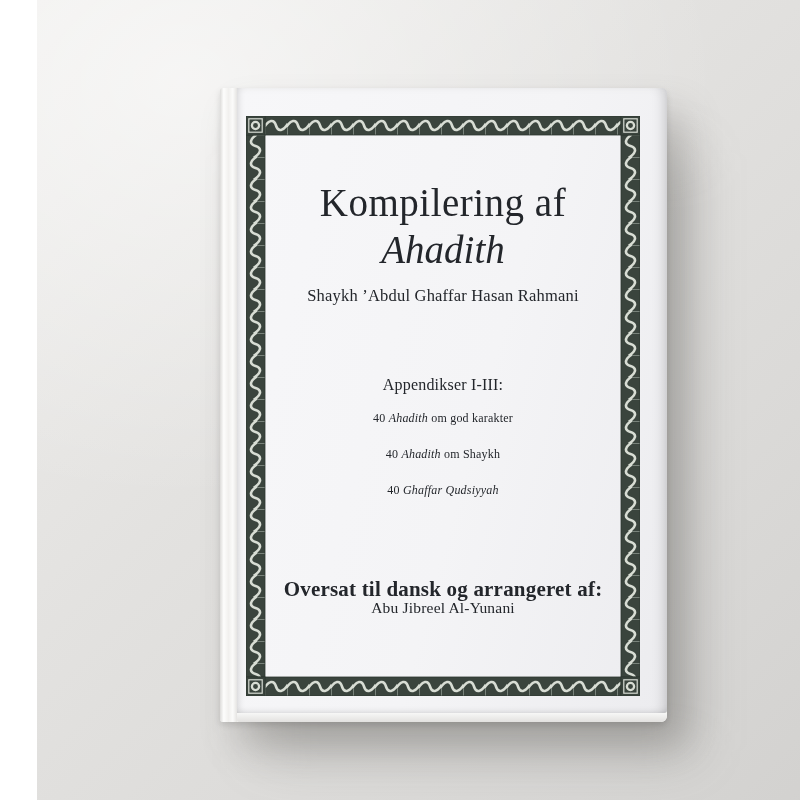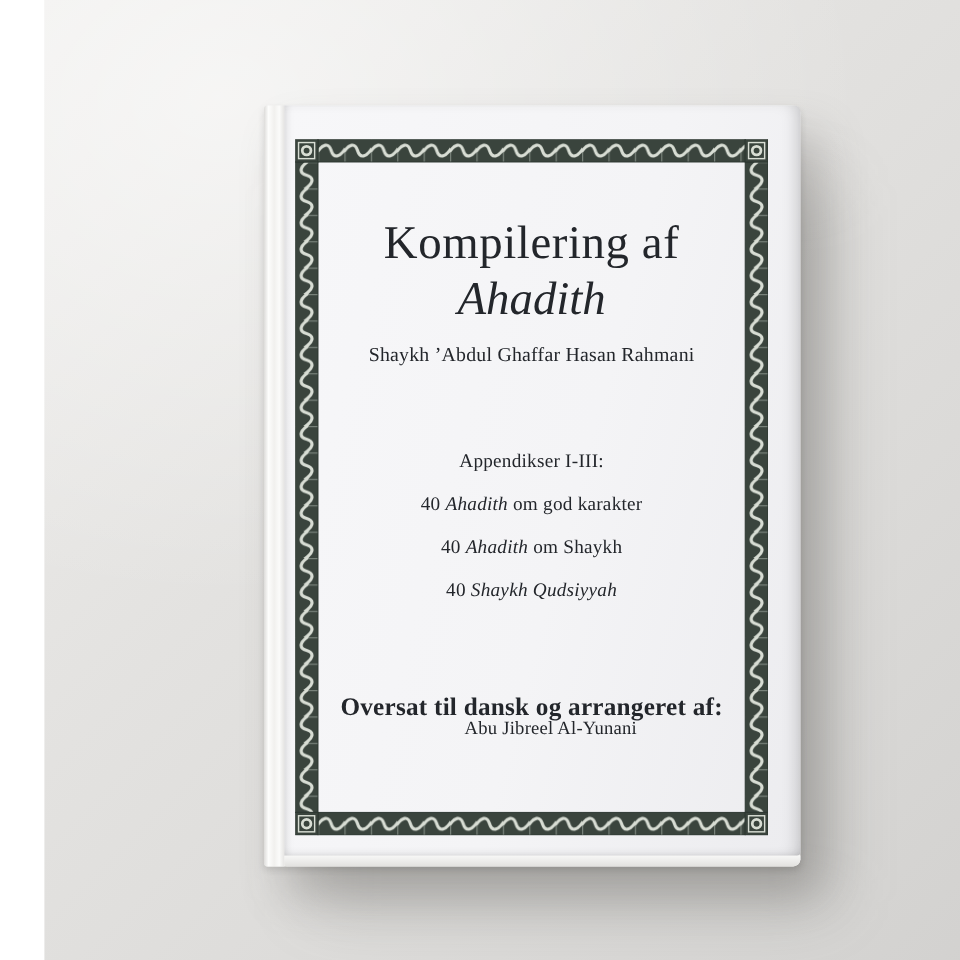--- a/index.html
+++ b/index.html
@@ -97,24 +97,24 @@
   }
   .content > div { position: absolute; left: 0; width: 100%; line-height: 1.2; }
 
   .title-line1 { top: 92px;  font-size: 39px; letter-spacing: 0.5px; }
   .title-line2 { top: 139px; font-size: 39px; font-style: italic; }
   .author      { top: 198px; font-size: 16.5px; letter-spacing: 0.2px; text-align: center; }
   .appendix-heading { top: 287px; font-size: 16px; font-weight: 400; letter-spacing: 0.2px; }
   .appendix-1  { top: 323px; }
   .appendix-2  { top: 359px; }
   .appendix-3  { top: 395px; }
-  .appendix-line { font-size: 16px; letter-spacing: 0.2px; }
+  .appendix-line { font-size: 12px; letter-spacing: 0.2px; }
   .appendix-line i { font-style: italic; }
   .translator-heading { top: 489px; font-size: 21px; font-weight: 700; letter-spacing: 0.2px; }
-  .translator-name    { top: 511px; font-size: 15.5px; letter-spacing: 0.2px; padding-left: 16px; }
+  .translator-name    { top: 511px; font-size: 15.5px; letter-spacing: 0.2px; }
 </style>
 </head>
 <body>
 
 <div class="scene">
   <div class="book-shadow"></div>
 
   <div class="book">
     <div class="page-edge-left"></div>
     <div class="page-edge-bottom"></div>
@@ -175,21 +175,21 @@
         <div class="title-line2">Ahadith</div>
 
         <div class="author">Shaykh ’Abdul Ghaffar Hasan Rahmani</div>
 
         <div class="appendix-heading">Appendikser I-III:</div>
 
         <div class="appendix-line appendix-1"><span>40 </span><i>Ahadith</i><span> om god karakter</span></div>
 
         <div class="appendix-line appendix-2"><span>40 </span><i>Ahadith</i><span> om Shaykh</span></div>
 
-        <div class="appendix-line appendix-3"><span>40 </span><i>Shaykh Qudsiyyah</i><span></span></div>
+        <div class="appendix-line appendix-3"><span>40 </span><i>Ghaffar Qudsiyyah</i><span></span></div>
 
         <div class="translator-heading">Oversat til dansk og arrangeret af:</div>
         <div class="translator-name">Abu Jibreel Al-Yunani</div>
       </div>
 
     </div>
   </div>
 </div>
 
 </body></html>

